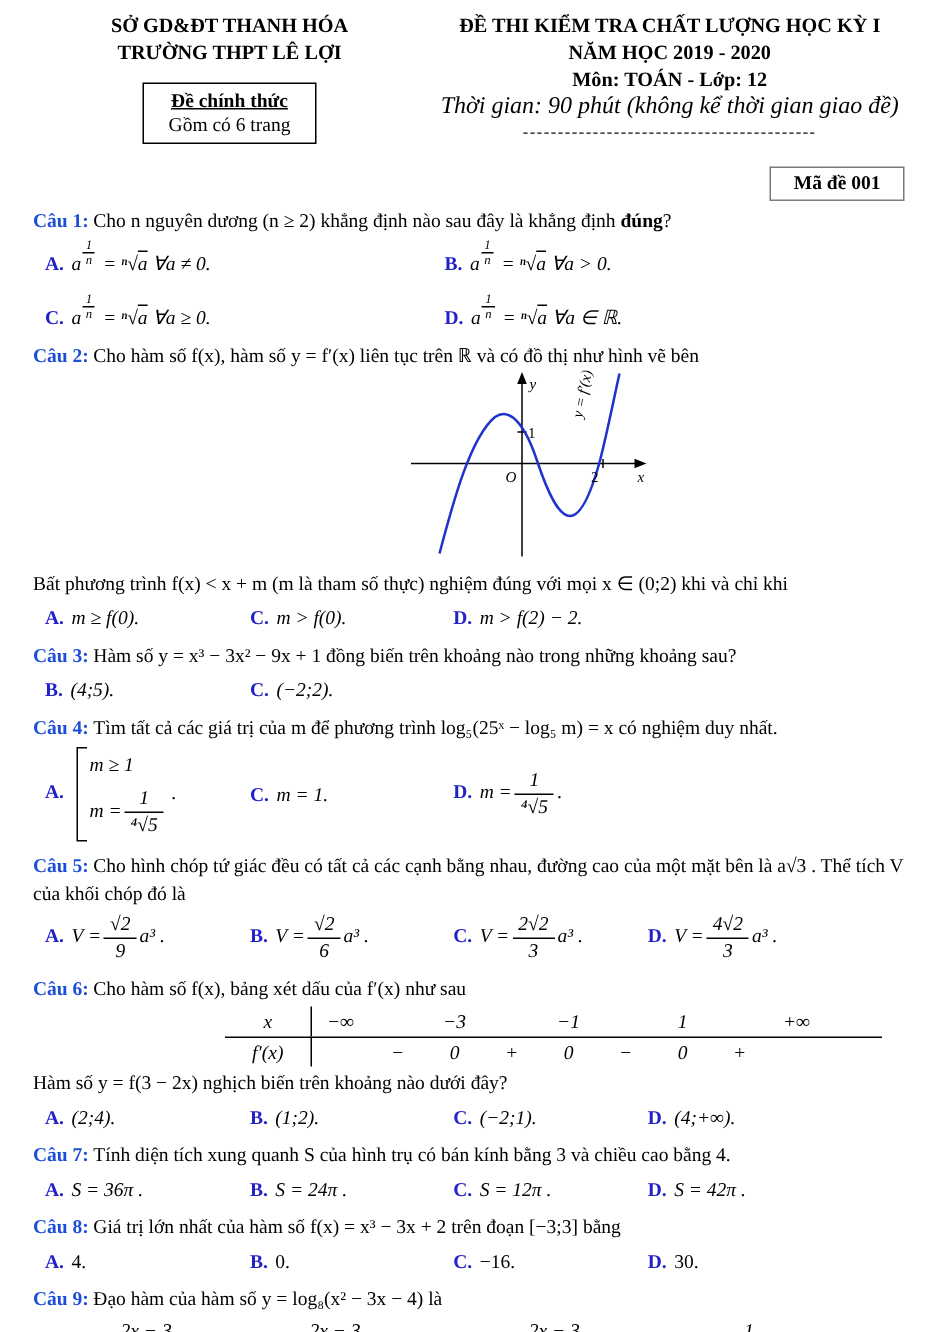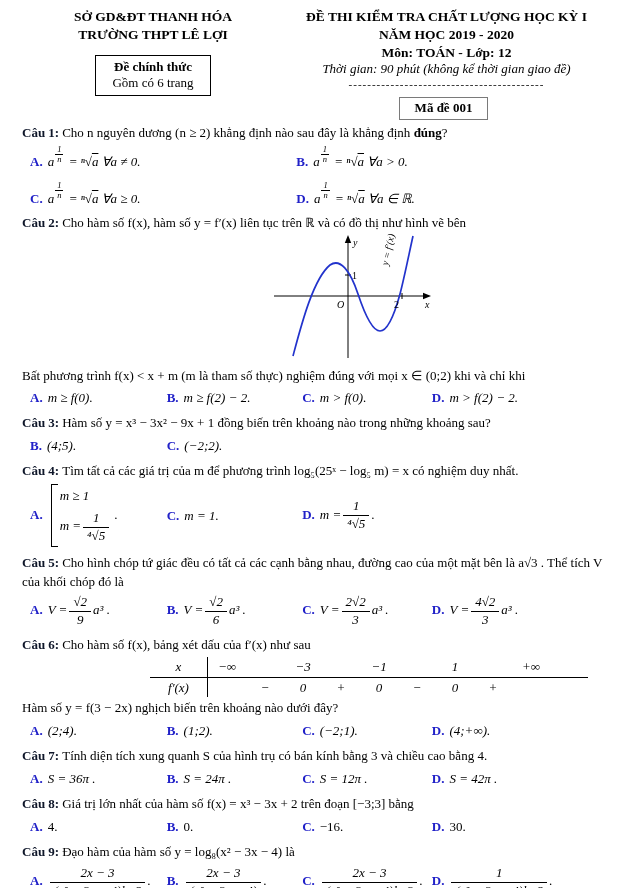--- a/index.html
+++ b/index.html
@@ -3,32 +3,32 @@
 <meta charset="utf-8">
 <style>
   html,body{margin:0;padding:0;background:#fff;}
   body{width:629px;height:888px;font-family:"Liberation Serif",serif;font-size:13px;color:#000;overflow:hidden;}
   .page{box-sizing:border-box;height:888px;padding:8px 20px 6px 22px;display:flex;flex-direction:column;}
   
   .header{display:flex;}
   .h-left{width:262px;text-align:center;}
   .h-left .ln{font-weight:bold;font-size:13.5px;line-height:1.3;}
   .off-box{display:inline-block;border:1px solid #000;padding:3px 16px 4px;margin-top:12px;}
-  .off-box .b1{font-weight:bold;}
+  .off-box .b1{font-weight:bold;text-decoration:underline;}
   .off-box .b2{}
   .h-right{flex:1;text-align:center;}
   .h-right .t{font-weight:bold;font-size:13.5px;line-height:1.32;}
-  .h-right .dur{font-style:italic;font-size:13px;line-height:1.3;}
+  .h-right .dur{font-style:italic;font-size:16px;line-height:1.3;}
   .h-right .div{font-size:11px;letter-spacing:1px;line-height:1.1;}
-  .code-wrap{text-align:center;margin-top:7px;padding-right:6px;}
+  .code-wrap{text-align:right;margin-top:17px;padding-right:6px;}
   .code-box{display:inline-block;border:1.6px solid #7a7a7a;padding:2px 15px 3px;font-weight:bold;}
   
   .q{margin-top:4px;}
   .q-stem{line-height:1.42;}
-  .q-label{color:#0f172a;font-weight:bold;margin-right:3px;}
+  .q-label{color:#1d4ed8;font-weight:bold;margin-right:3px;}
   .bold{font-weight:bold;}
   .opt-row{display:grid;grid-template-columns:23.6% 23.4% 22.4% 1fr;margin:3px 0 3px 8px;align-items:center;}
   .opt-row2{display:grid;grid-template-columns:46% 1fr;margin:2px 0 2px 8px;row-gap:9px;}
   .opt{line-height:1.5;}
   .opt-letter{color:#2121c8;font-weight:bold;margin-right:5px;}
   .m{font-style:italic;}
   .up{font-style:normal;}
   
   .expfrac{display:inline-block;vertical-align:0.5em;font-size:8.5px;line-height:1.1;text-align:center;margin:0 2px 0 1px;font-style:italic;}
   .expfrac .en{display:block;border-bottom:1px solid #000;padding:0 2px;}
@@ -103,21 +103,20 @@
         <text x="161" y="74" font-size="10" font-style="italic" font-family="Liberation Serif, serif">x</text>
         <text x="73" y="74" font-size="10" font-style="italic" font-family="Liberation Serif, serif">O</text>
         <text x="88" y="45" font-size="10" font-family="Liberation Serif, serif">1</text>
         <text x="130" y="74" font-size="10" font-family="Liberation Serif, serif">2</text>
         <text x="124" y="32" font-size="10" font-style="italic" font-family="Liberation Serif, serif" transform="rotate(-78 124 32)">y = f′(x)</text>
       </svg>
     </div>
     <div class="q-stem"><span>Bất phương trình f(x) &lt; x + m (m là tham số thực) nghiệm đúng với mọi x ∈ (0;2) khi và chỉ khi</span></div>
     <div class="opt-row">
       <div class="opt"><span class="opt-letter">A.</span><span class="m">m ≥ f(0).</span></div>
-      <div class="opt"><span class="opt-letter">B.</span><span class="m">m ≥ f(2) − 2.</span></div>
       <div class="opt"><span class="opt-letter">C.</span><span class="m">m &gt; f(0).</span></div>
       <div class="opt"><span class="opt-letter">D.</span><span class="m">m &gt; f(2) − 2.</span></div>
     </div>
   </div>
 
   <div class="q">
     <div class="q-stem"><span class="q-label">Câu 3:</span><span>Hàm số y = x³ − 3x² − 9x + 1 đồng biến trên khoảng nào trong những khoảng sau?</span></div>
     <div class="opt-row">
       <div class="opt"><span class="opt-letter">B.</span><span class="m">(4;5).</span></div>
       <div class="opt"><span class="opt-letter">C.</span><span class="m">(−2;2).</span></div>

